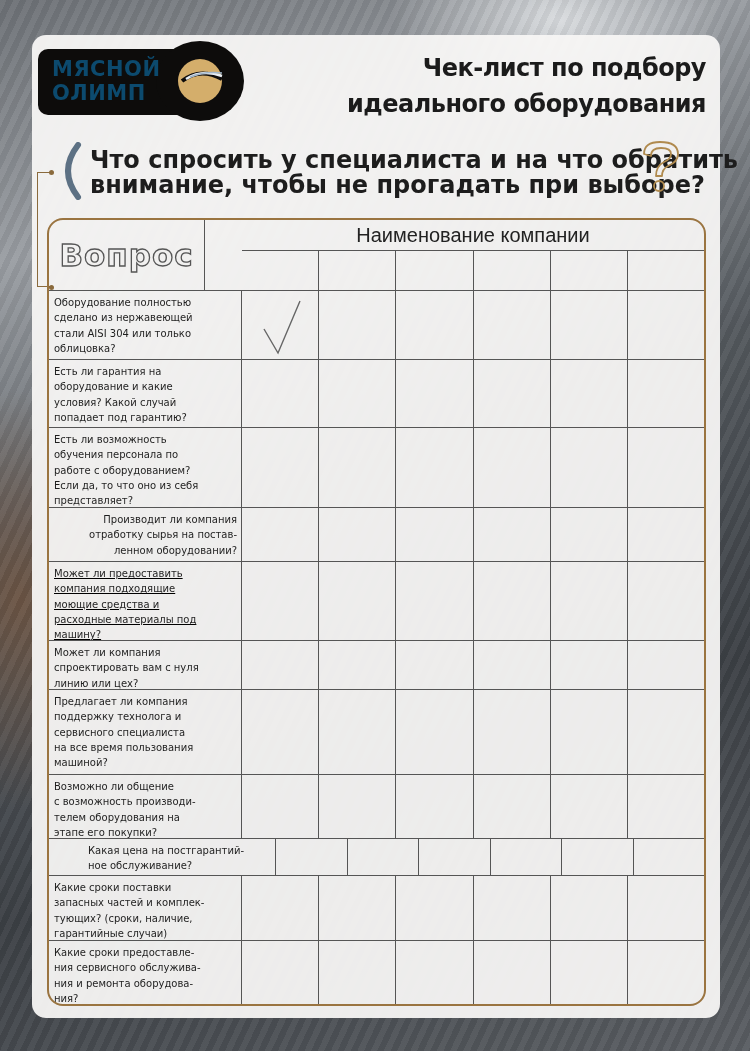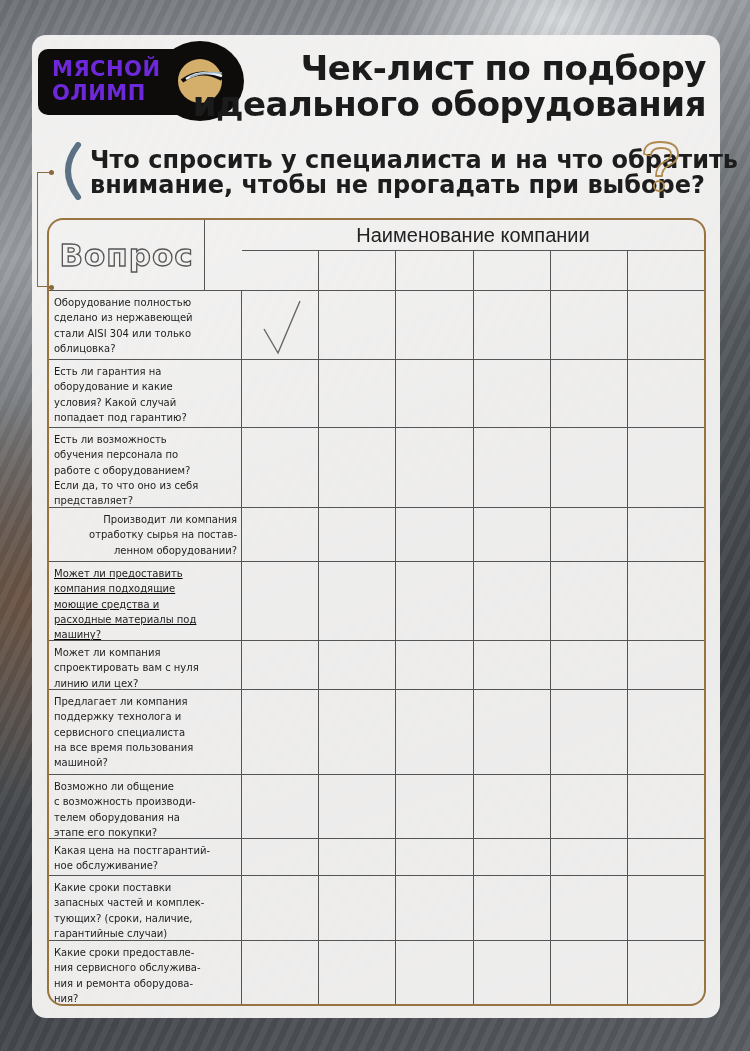--- a/index.html
+++ b/index.html
@@ -31,28 +31,28 @@
   }
   .logo-circle {
     position: absolute; left: 118px; top: 0; width: 88px; height: 80px;
     background: #0d0c0b; border-radius: 50%;
   }
   .logo-emblem {
     position: absolute; left: 138px; top: 16px; width: 48px; height: 48px;
   }
   .logo-text {
     position: absolute; left: 14px; top: 16px;
-    color: #6d28d9; font-family: "DejaVu Sans", sans-serif; font-weight: bold;
+    color: #0c4a6e; font-family: "DejaVu Sans", sans-serif; font-weight: bold;
     font-size: 21px; line-height: 24px; letter-spacing: 0.5px;
   }
   
   .title {
     position: absolute; right: 44px; top: 50px; text-align: right;
     font-family: "DejaVu Sans", sans-serif; font-weight: bold;
-    font-size: 34px; line-height: 36px; color: #1b1b1b; letter-spacing: -0.5px;
+    font-size: 24px; line-height: 36px; color: #1b1b1b; letter-spacing: -0.5px;
   }
   .bracket-arc {
     position: absolute; left: 56px; top: 142px; width: 26px; height: 58px;
   }
   .subtitle {
     position: absolute; left: 90px; top: 148px;
     font-family: "DejaVu Sans", sans-serif; font-weight: bold;
     font-size: 24px; line-height: 25px; color: #1d1d1d;
   }
   .qmark {
@@ -254,21 +254,21 @@
 с возможность производи-
 телем оборудования на
 этапе его покупки?</div>
         <div class="a-cell"></div>
         <div class="a-cell"></div>
         <div class="a-cell"></div>
         <div class="a-cell"></div>
         <div class="a-cell"></div>
         <div class="a-cell"></div>
       </div>
-      <div class="row" style="top: 618px; height: 37px;">
+      <div class="row" style="top: 618px; height: 37px; padding-left: 34px;">
         <div class="q-cell">Какая цена на постгарантий-
 ное обслуживание?</div>
         <div class="a-cell"></div>
         <div class="a-cell"></div>
         <div class="a-cell"></div>
         <div class="a-cell"></div>
         <div class="a-cell"></div>
         <div class="a-cell"></div>
       </div>
       <div class="row" style="top: 655px; height: 65px;">

